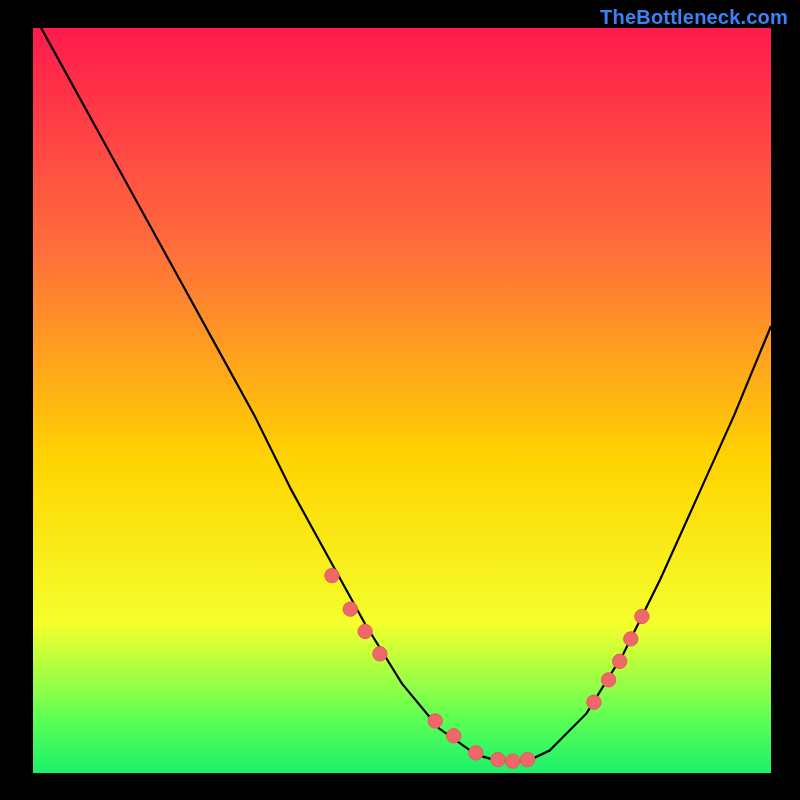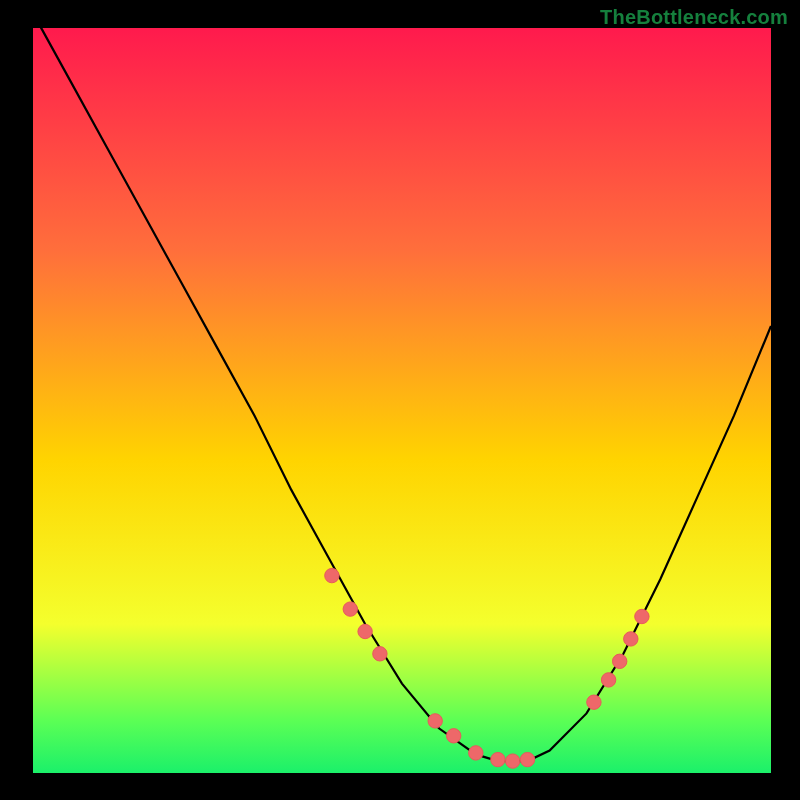--- a/index.html
+++ b/index.html
@@ -16,21 +16,21 @@
     width: 800px;
     height: 800px;
     background: #000;
   }
   .watermark {
     position: absolute;
     top: 6px;
     right: 12px;
     font-size: 20px;
     font-weight: 600;
-    color: #15803d;
+    color: #3b82f6;
     letter-spacing: 0.2px;
     user-select: none;
   }
   svg {
     display: block;
   }
 </style>
 </head>
 <body>
 

